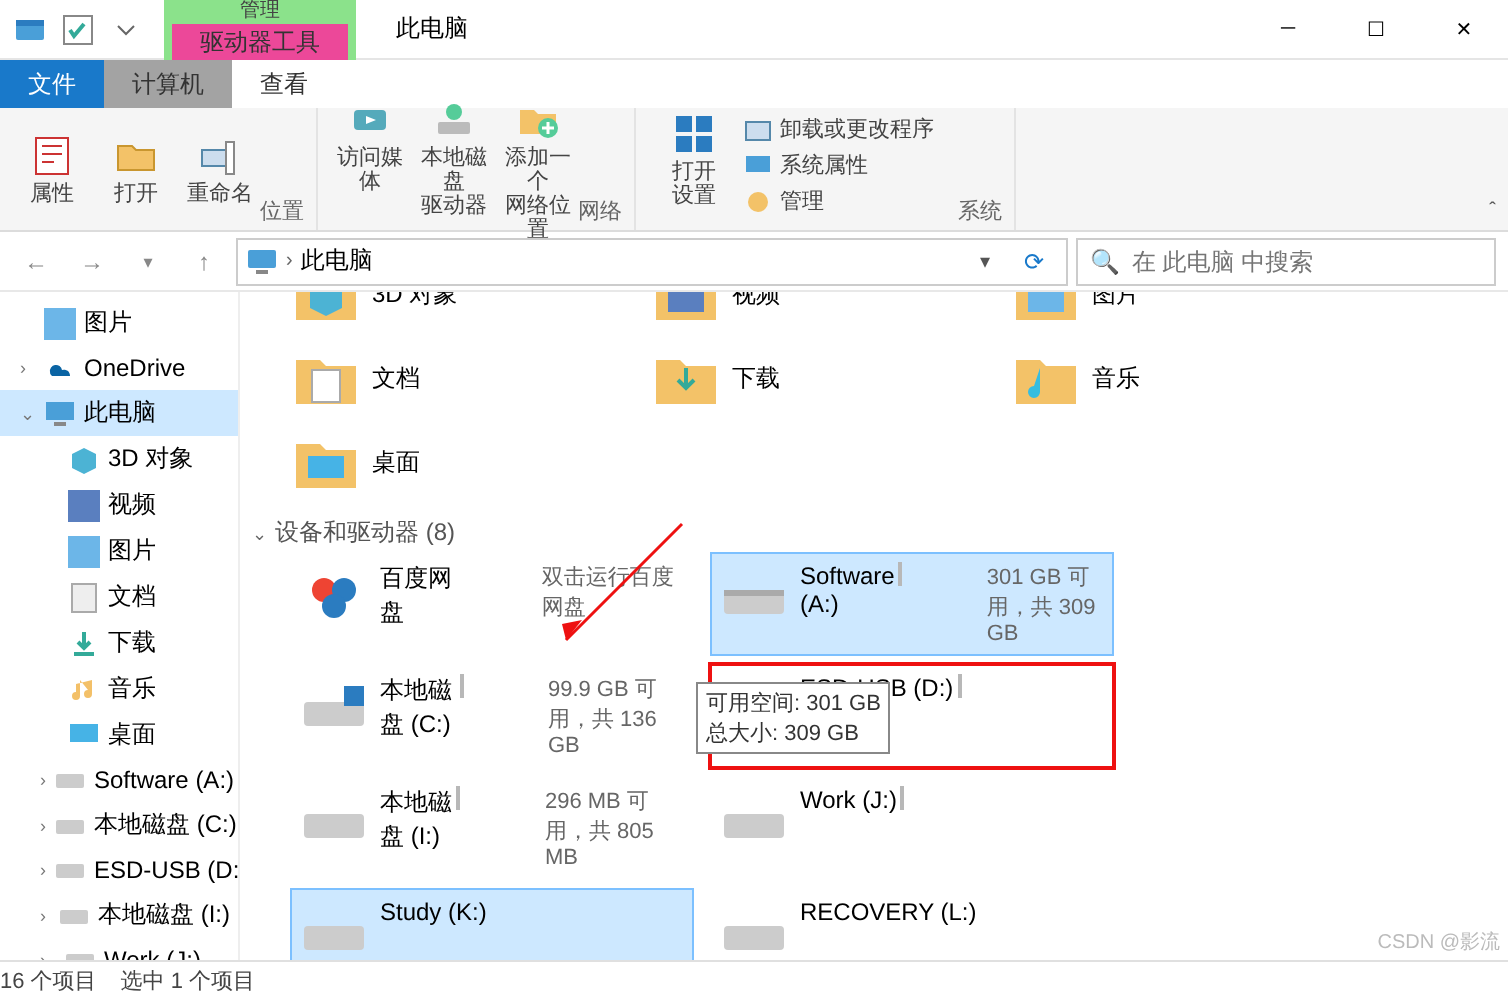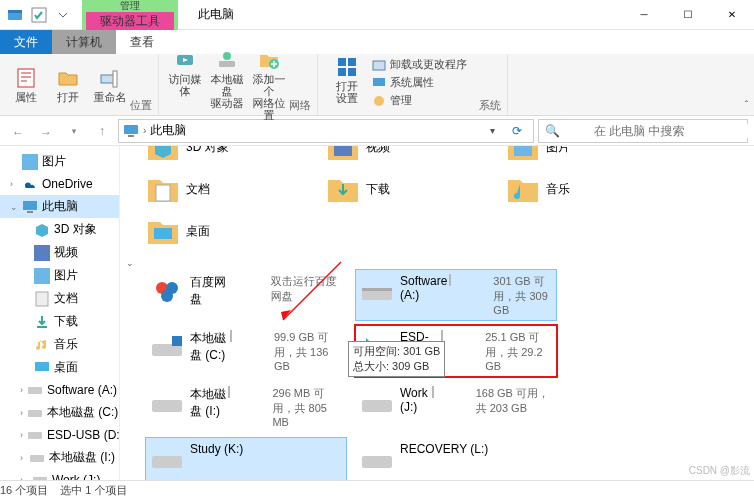--- a/index.html
+++ b/index.html
@@ -37,21 +37,21 @@
 
 
 .addrbar { height: 30px; display: flex; align-items: center; padding: 2px 6px; gap: 4px; border-bottom: 1px solid #e8e8e8; }
 .nav-btn { width: 24px; height: 24px; display: flex; align-items: center; justify-content: center; color: #888; border-radius: 2px; }
 .crumb-box { flex: 1; height: 24px; border: 1px solid #ccc; display: flex; align-items: center; padding: 0 4px; gap: 4px; }
 .crumb-box .pc-icon { width: 16px; height: 16px; }
 .crumb-sep { color: #666; font-size: 10px; }
 .addr-dd { margin-left: auto; color: #555; font-size: 10px; padding: 0 6px; }
 .refresh { width: 24px; text-align: center; color: #1979ca; }
 .search-box { width: 210px; height: 24px; border: 1px solid #ccc; display: flex; align-items: center; padding: 0 6px; gap: 6px; color: #777; }
-.search-box input { border: none; outline: none; flex: 1; font-size: 12px; color: #777; margin-left: 28px; }
+.search-box input { border: none; outline: none; flex: 1; font-size: 12px; color: #777; }
 
 
 .body { display: flex; height: calc(500px - 30px - 24px - 62px - 30px - 20px); }
 .nav { width: 120px; border-right: 1px solid #eee; overflow: hidden; padding-top: 4px; }
 .nav-item { display: flex; align-items: center; gap: 4px; padding: 3px 4px 3px 10px; font-size: 12px; white-space: nowrap; }
 .nav-item.sel { background: #cde8ff; }
 .nav-ic { width: 16px; height: 16px; flex-shrink: 0; }
 .nav-caret { width: 8px; font-size: 9px; color: #777; }
 
 .content { flex: 1; overflow: hidden; position: relative; padding: 0 0 0 2px; }
@@ -404,20 +404,21 @@
         </div>
     </div>
 
     <svg class="arrow" style="left:155px;top:112px" width="70" height="70">
         <line x1="66" y1="4" x2="8" y2="62" stroke="#e11" stroke-width="1.5"></line>
         <polygon points="8,62 16,52 6,54" fill="#e11"></polygon>
       </svg>
 
     <div class="cat-head">
         <span class="chev">⌄</span>
+        <span>设备和驱动器 (8)</span>
       </div>
     <div class="drive-grid">
       <div class="drive">
           <svg class="drive-ic" viewBox="0 0 34 34">
             <circle cx="12" cy="14" r="6" fill="#e43"></circle>
             <circle cx="22" cy="14" r="6" fill="#2b7cc0"></circle>
             <circle cx="17" cy="22" r="6" fill="#2b7cc0"></circle>
           </svg>
           <div class="drive-info">
             <span class="drive-name">百度网盘</span>
@@ -453,21 +454,20 @@
       <div class="drive hilite">
           <svg class="drive-ic" viewBox="0 0 34 34">
             <rect x="2" y="14" width="30" height="12" fill="#ccc" rx="2"></rect>
             <polygon points="6,8 14,16 6,16" fill="#3a9"></polygon>
           </svg>
           <div class="drive-info">
             <span class="drive-name">ESD-USB (D:)</span>
             <div class="drive-bar">
               <div class="drive-fill" style="width:14%"></div>
             </div>
-            <span class="drive-txt">25.1 GB 可用，共 29.2 GB</span>
           </div>
         </div>
       <div class="drive">
           <svg class="drive-ic" viewBox="0 0 34 34">
             <rect x="2" y="14" width="30" height="12" fill="#ccc" rx="2"></rect>
           </svg>
           <div class="drive-info">
             <span class="drive-name">本地磁盘 (I:)</span>
             <div class="drive-bar">
               <div class="drive-fill" style="width:63%"></div>
@@ -477,21 +477,20 @@
         </div>
       <div class="drive">
           <svg class="drive-ic" viewBox="0 0 34 34">
             <rect x="2" y="14" width="30" height="12" fill="#ccc" rx="2"></rect>
           </svg>
           <div class="drive-info">
             <span class="drive-name">Work (J:)</span>
             <div class="drive-bar">
               <div class="drive-fill" style="width:17%"></div>
             </div>
-            <span class="drive-txt">168 GB 可用，共 203 GB</span>
           </div>
         </div>
       <div class="drive sel">
           <svg class="drive-ic" viewBox="0 0 34 34">
             <rect x="2" y="14" width="30" height="12" fill="#ccc" rx="2"></rect>
           </svg>
           <div class="drive-info">
             <span class="drive-name">Study (K:)</span>
           </div>
         </div>

